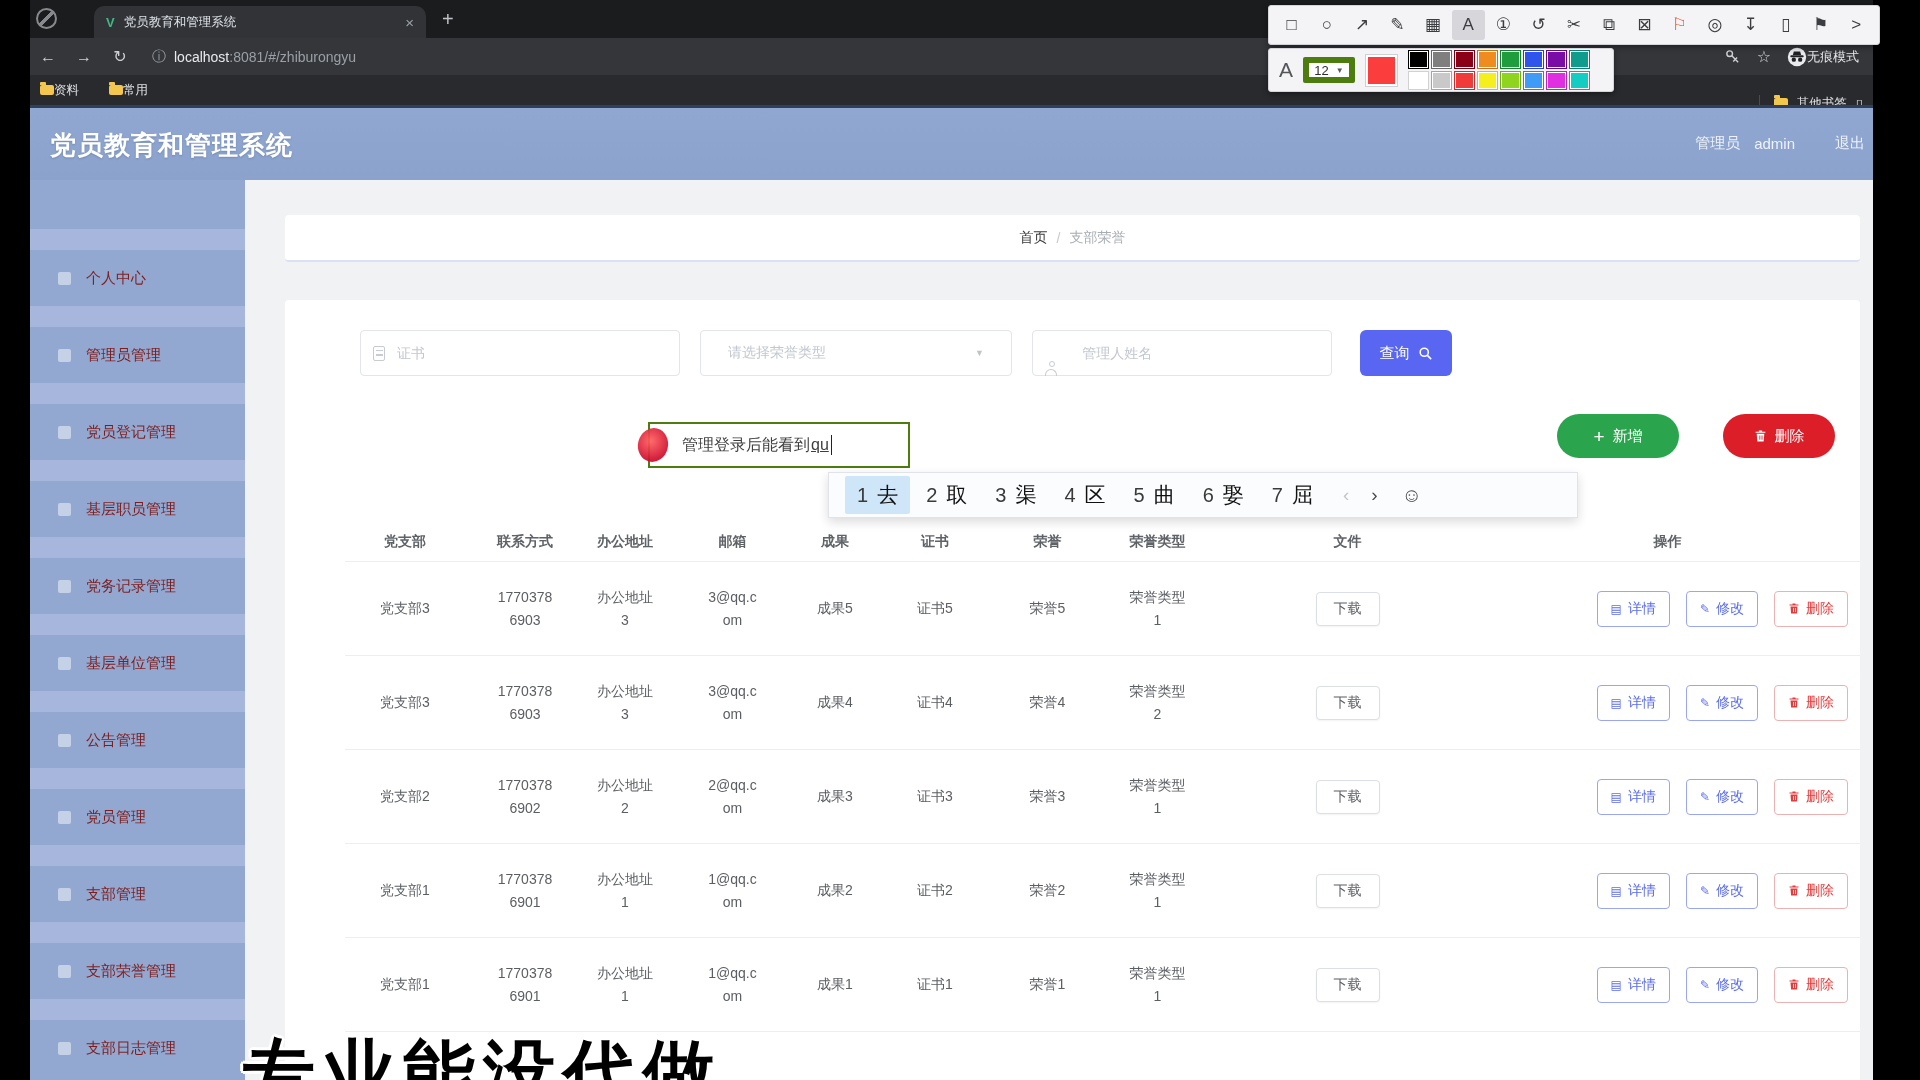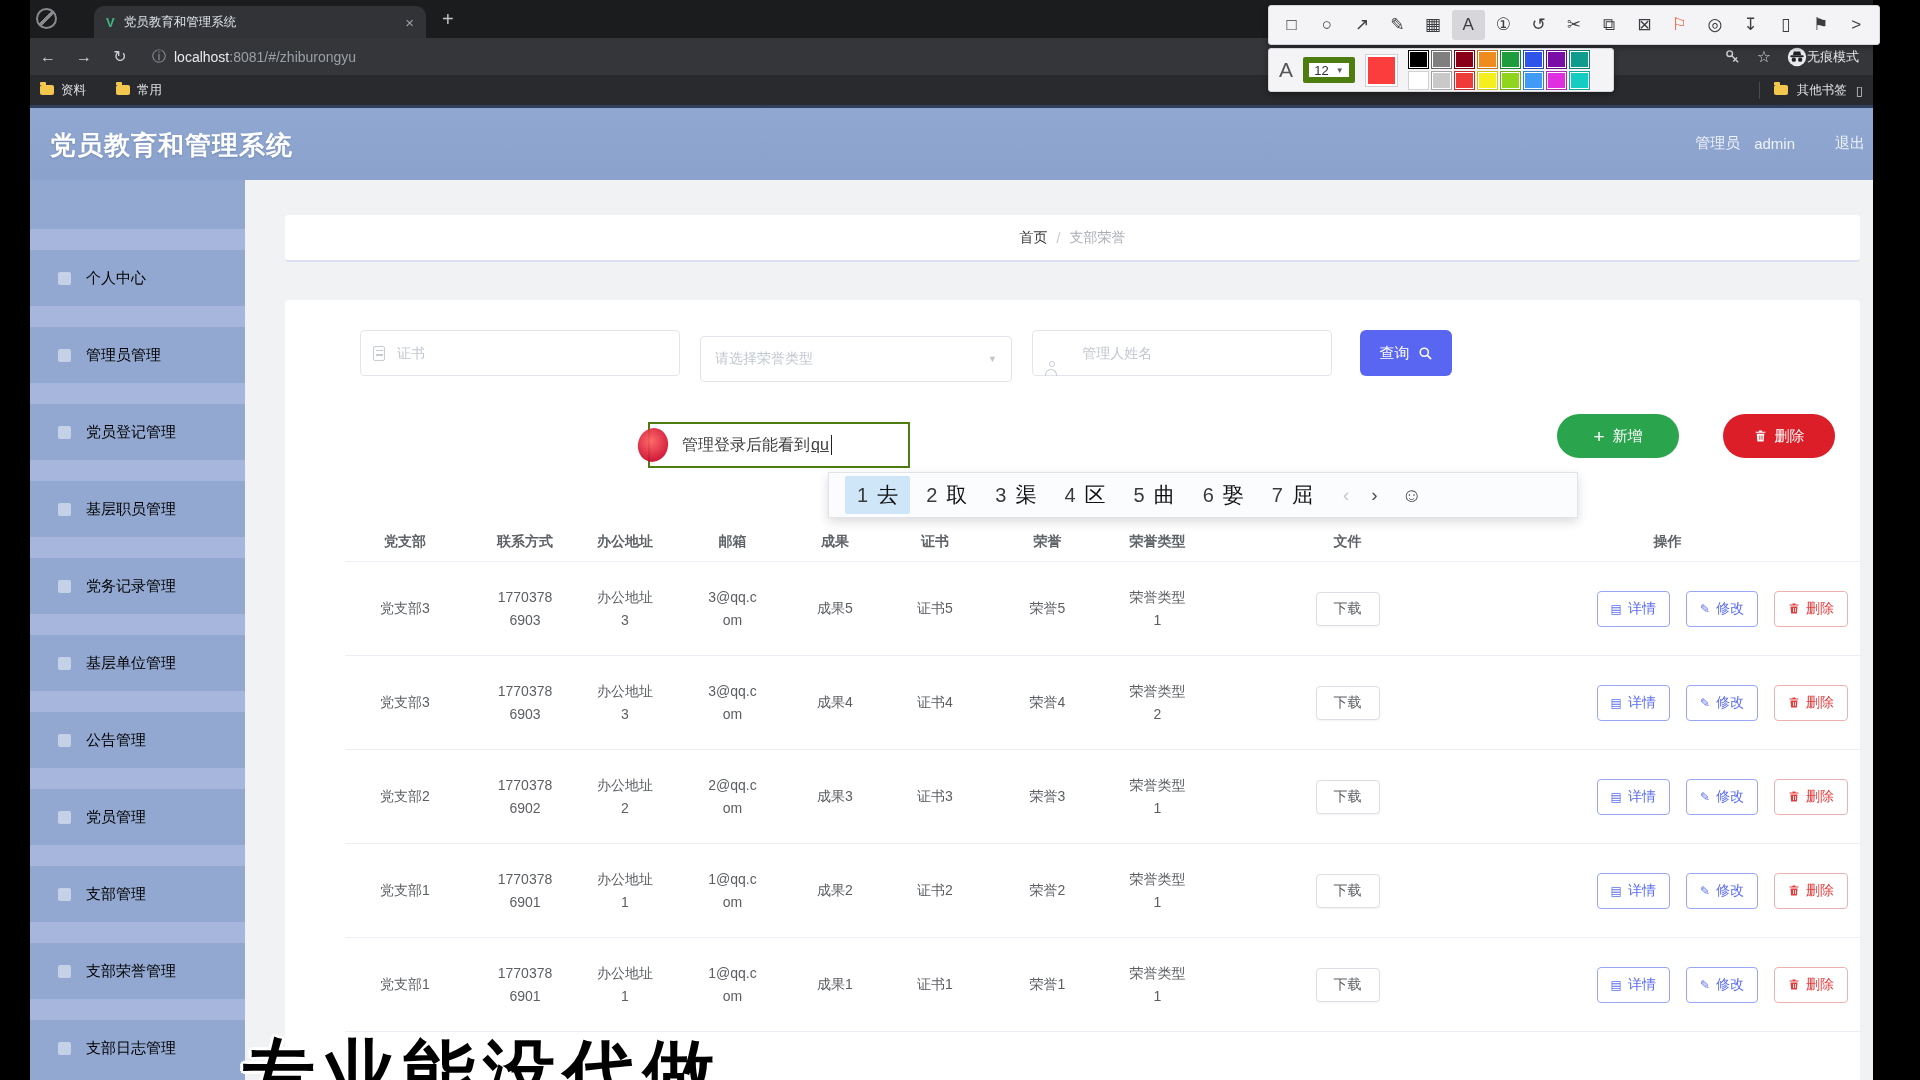--- a/index.html
+++ b/index.html
@@ -22,63 +22,63 @@
   .navbar{position:absolute;left:30px;right:47px;top:38px;height:37px;background:#34363a;display:flex;align-items:center;}
   .nav-ic{width:36px;text-align:center;font-size:16px;color:#cdd0d4;}
   .url-info{color:#9aa0a6;font-size:14px;margin:0 8px 0 14px;}
   .url-host{color:#e8eaed;font-size:14px;}
   .url-rest{color:#9aa0a6;font-size:14px;}
   .nav-right{margin-left:auto;display:flex;align-items:center;gap:16px;padding-right:14px;}
   .star{color:#cdd0d4;font-size:16px;}
   .incog{display:flex;align-items:center;gap:0;}
   .incog-label{color:#e8eaed;font-size:13px;}
   .bookmarksbar{position:absolute;left:30px;right:47px;top:75px;height:30px;background:#292a2d;display:flex;align-items:center;padding:0 10px;}
-  .bm{display:flex;align-items:center;gap:7px;margin-right:30px;}
+  .bm{display:flex;align-items:center;margin-right:30px;}
   .folder{width:14px;height:10px;background:#f3c64e;border-radius:2px;position:relative;}
   .folder::before{content:"";position:absolute;left:0;top:-3px;width:6px;height:3px;background:#f3c64e;border-radius:1px 1px 0 0;}
   .bm-label{font-size:12.5px;color:#dfe1e5;}
   .bm-right{margin-left:auto;display:flex;align-items:center;gap:9px;border-left:1px solid #4a4b4e;padding-left:14px;}
   .reading{color:#cdd0d4;font-size:13px;}
 
   
   .appheader{position:absolute;left:30px;right:47px;top:105px;height:75px;background:linear-gradient(#8fa7d1,#8ba2cc);
     border-top:3px solid #2f3f5e;}
   .apptitle{position:absolute;left:20px;top:20px;font-size:26px;font-weight:bold;color:#fff;letter-spacing:1px;
     text-shadow:0 1px 2px rgba(40,60,100,.25);}
   .userbox{position:absolute;right:8px;top:26px;display:flex;align-items:center;gap:14px;color:#eef2fa;font-size:15px;}
   .logout{margin-left:26px;}
 
   
   .sidebar{position:absolute;left:30px;top:180px;width:215px;bottom:0;background:#92a8d1;padding-top:49px;}
   .mi{height:77px;border-top:21px solid #a6b6dc;background:#92a8d1;background-clip:padding-box;
     display:flex;align-items:center;padding-left:28px;gap:15px;}
   .mi-icon{width:13px;height:13px;background:rgba(238,243,250,.55);border-radius:2px;flex:none;}
-  .mi-label{color:#000000;font-size:15px;white-space:nowrap;font-family:Liberation Serif, serif;}
+  .mi-label{color:#7f1d1d;font-size:15px;white-space:nowrap;font-family:Liberation Serif, serif;}
 
   
   .main{position:absolute;left:245px;top:180px;right:47px;bottom:0;background:#f1f2f4;}
   .crumbcard{position:absolute;left:40px;top:35px;right:13px;height:47px;background:#fff;border-radius:4px;
     border-bottom:2px solid #dedef4;display:flex;align-items:center;justify-content:center;gap:9px;font-size:14px;}
   .crumb-home{color:#3a3a3a;}
   .crumb-sep{color:#c7c9cf;}
   .crumb-cur{color:#a9adb5;}
   .whitecard{position:absolute;left:40px;top:120px;right:13px;bottom:0;background:#fff;border-radius:4px 4px 0 0;}
 
   .finput{position:absolute;top:150px;height:46px;background:#fff;border:1px solid #e2e5eb;border-radius:4px;display:flex;align-items:center;}
   .finput input{border:none;outline:none;background:transparent;width:100%;height:100%;padding-left:36px;font-size:14px;color:#333;}
   .finput input::placeholder{color:#c2c7d0;}
   .pre-ic{position:absolute;left:12px;top:15px;}
   .cert-ic{width:12px;height:15px;border:1.6px solid #c6cbd4;border-radius:2px;
     background:repeating-linear-gradient(#fff 0 3px,#c6cbd4 3px 4.5px);background-clip:content-box;padding:2px 1.5px;}
   .person-ic{width:14px;height:15px;position:relative;}
   .person-ic i{position:absolute;display:block;}
   .person-ic .ph{left:4px;top:0;width:6px;height:6px;border:1.6px solid #c6cbd4;border-radius:50%;}
   .person-ic .pb{left:0;top:8px;width:12px;height:7px;border:1.6px solid #c6cbd4;border-bottom:none;border-radius:7px 7px 0 0;}
-  .fselect{position:absolute;top:156px;height:46px;background:#fff;border:1px solid #e2e5eb;border-radius:4px;
-    display:flex;align-items:center;justify-content:space-between;padding:0 14px;gap:45px;}
+  .fselect{position:absolute;top:150px;height:46px;background:#fff;border:1px solid #e2e5eb;border-radius:4px;
+    display:flex;align-items:center;justify-content:space-between;padding:0 27px;gap:45px;}
   .fselect .ph-text{color:#c2c7d0;font-size:14px;}
   .fselect .arrow{color:#c0c4cc;font-size:9px;}
   .btn-search{position:absolute;left:1115px;top:150px;width:92px;height:46px;background:#5966f2;color:#fff;border:none;
     border-radius:6px;font-size:15px;display:flex;align-items:center;justify-content:center;gap:8px;}
 
   .redbox{position:absolute;left:403px;top:242px;width:262px;height:46px;border:2px solid #4d7c0f;z-index:30;
     display:flex;align-items:center;padding-left:32px;background:rgba(255,255,255,.55);}
   .blob{position:absolute;left:-12px;top:4px;width:30px;height:34px;border-radius:50%;
     background:radial-gradient(circle at 40% 40%,#ff6060,#cf0e2e 70%);transform:rotate(14deg);opacity:.93;}
   .typed{font-size:16px;color:#3f3f3f;white-space:nowrap;}
@@ -179,21 +179,21 @@
       <div class="bm">
         <span class="folder"></span>
         <span class="bm-label">资料</span>
       </div>
 
       <div class="bm">
         <span class="folder"></span>
         <span class="bm-label">常用</span>
       </div>
     </div>
-  <div class="bookmarksbar" style="background:transparent;left:auto;width:240px;">
+  <div class="bookmarksbar" style="background:transparent;left:auto;width:240px;margin-top:13px;">
     <div class="bm-right">
       <span class="folder"></span>
       <span class="bm-label">其他书签</span>
       <span class="reading">▯</span>
     </div>
   </div>
 
   <div class="appheader">
     <div class="apptitle">党员教育和管理系统</div>
     <div class="userbox">

